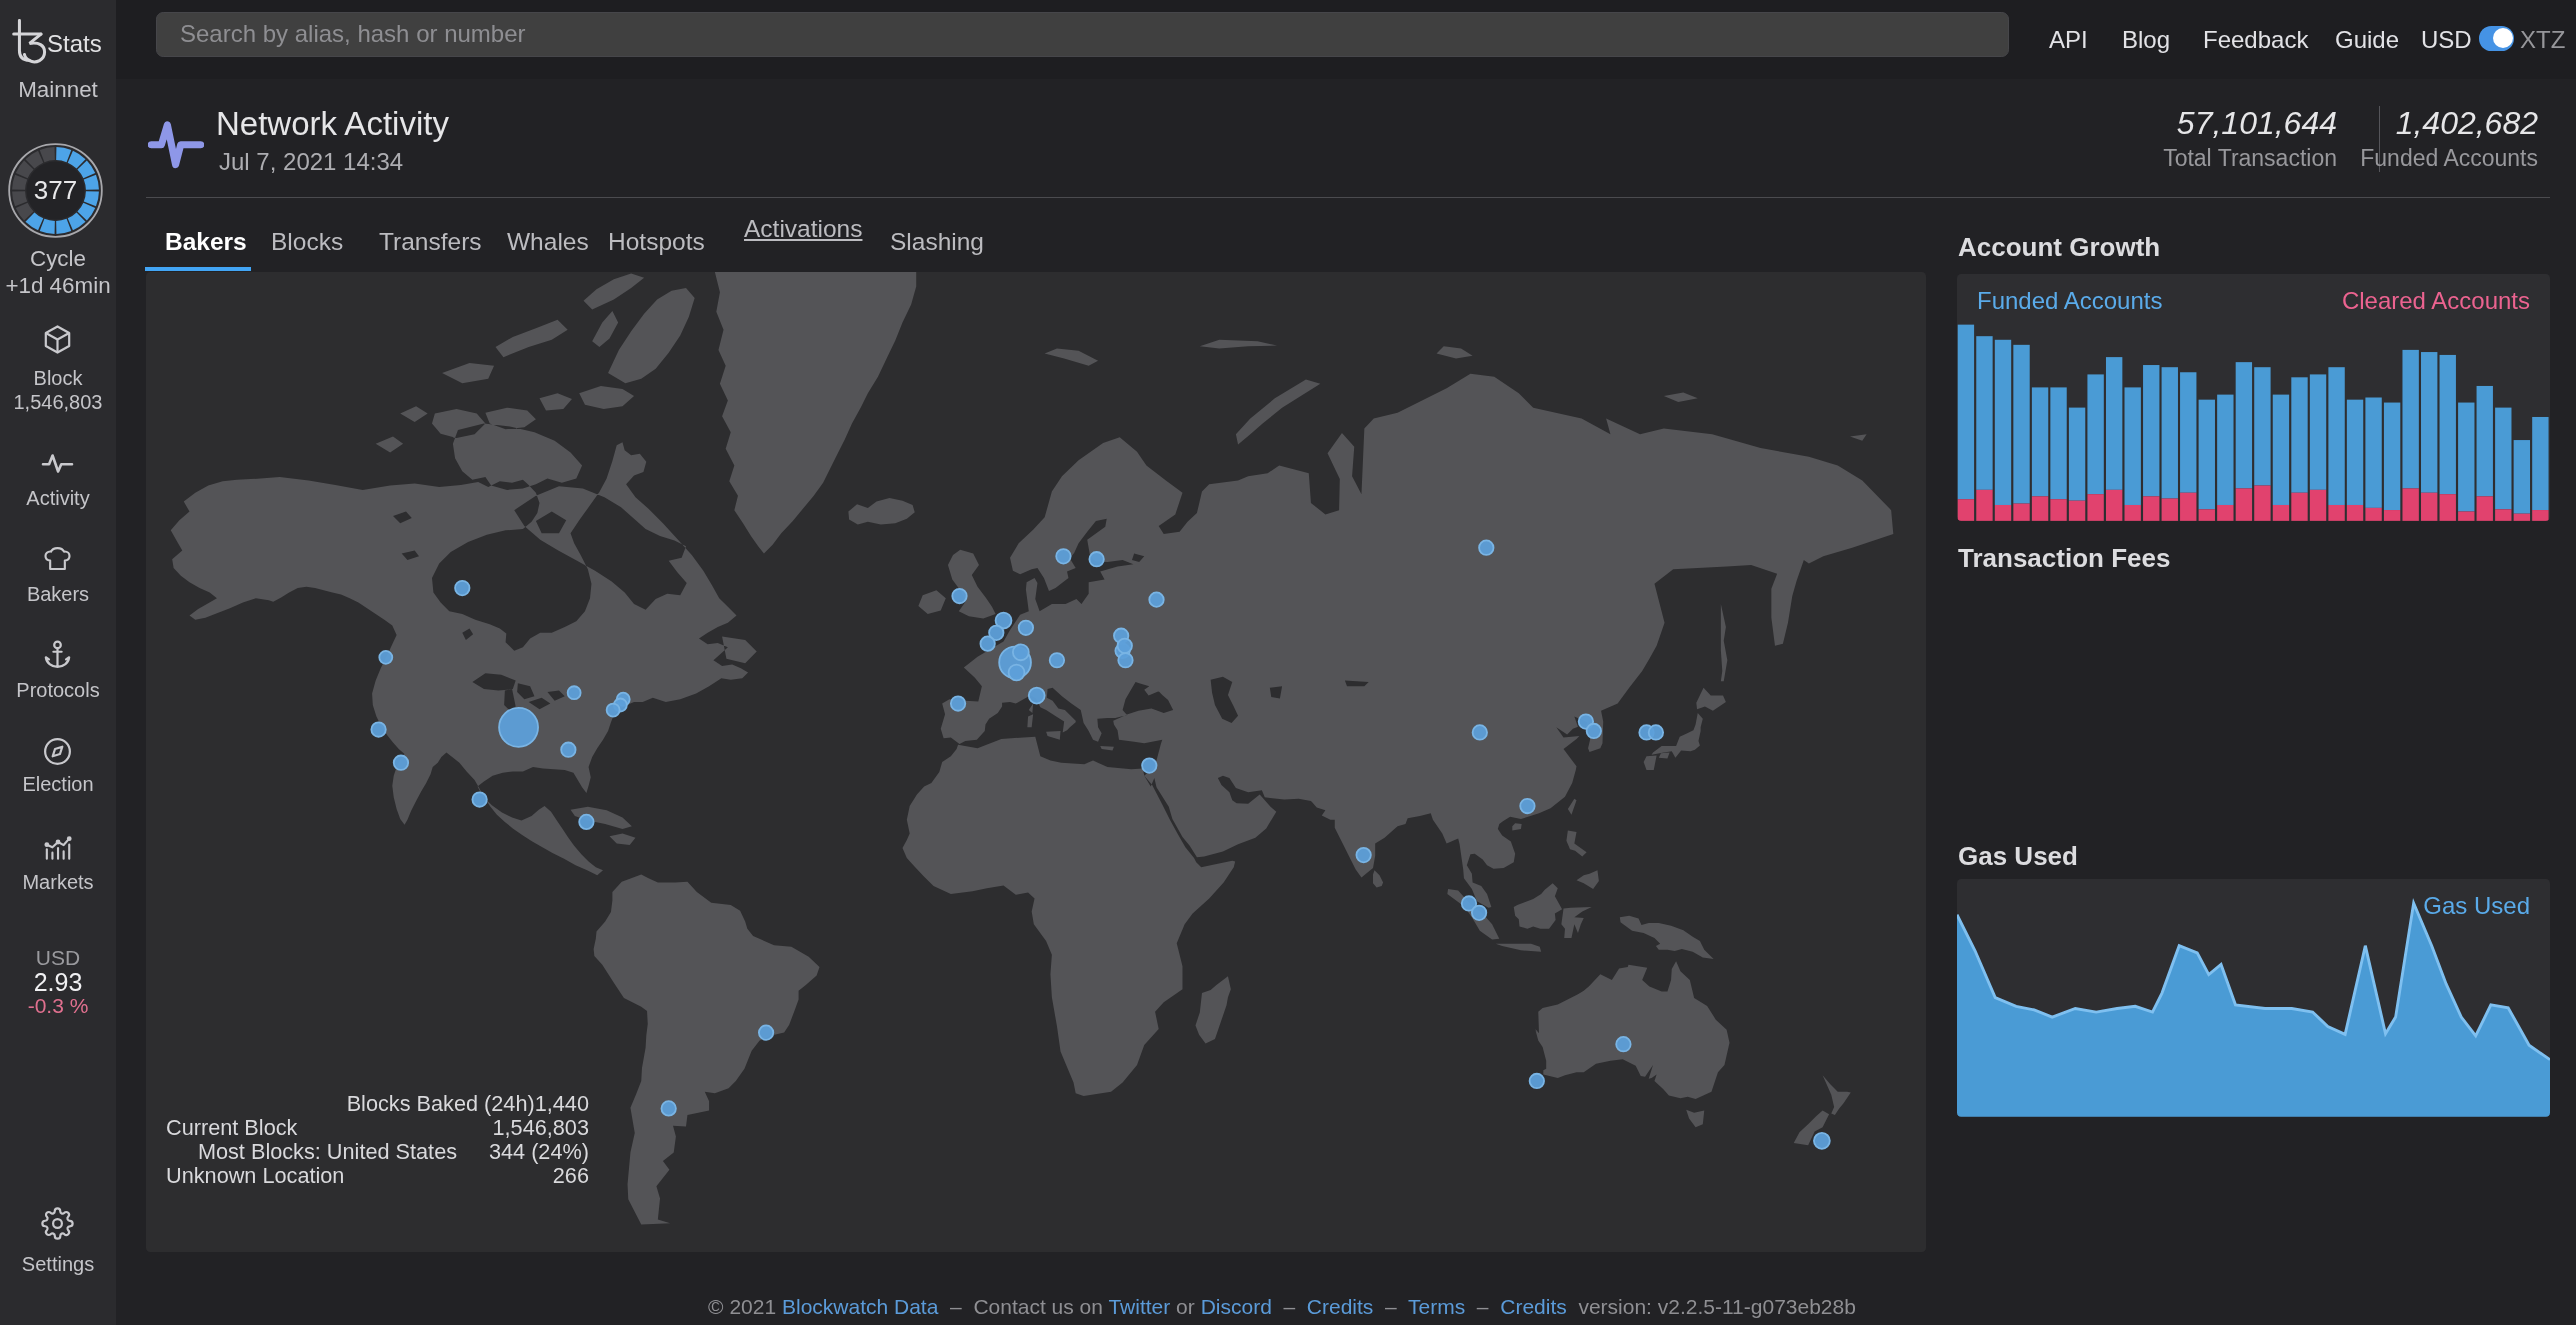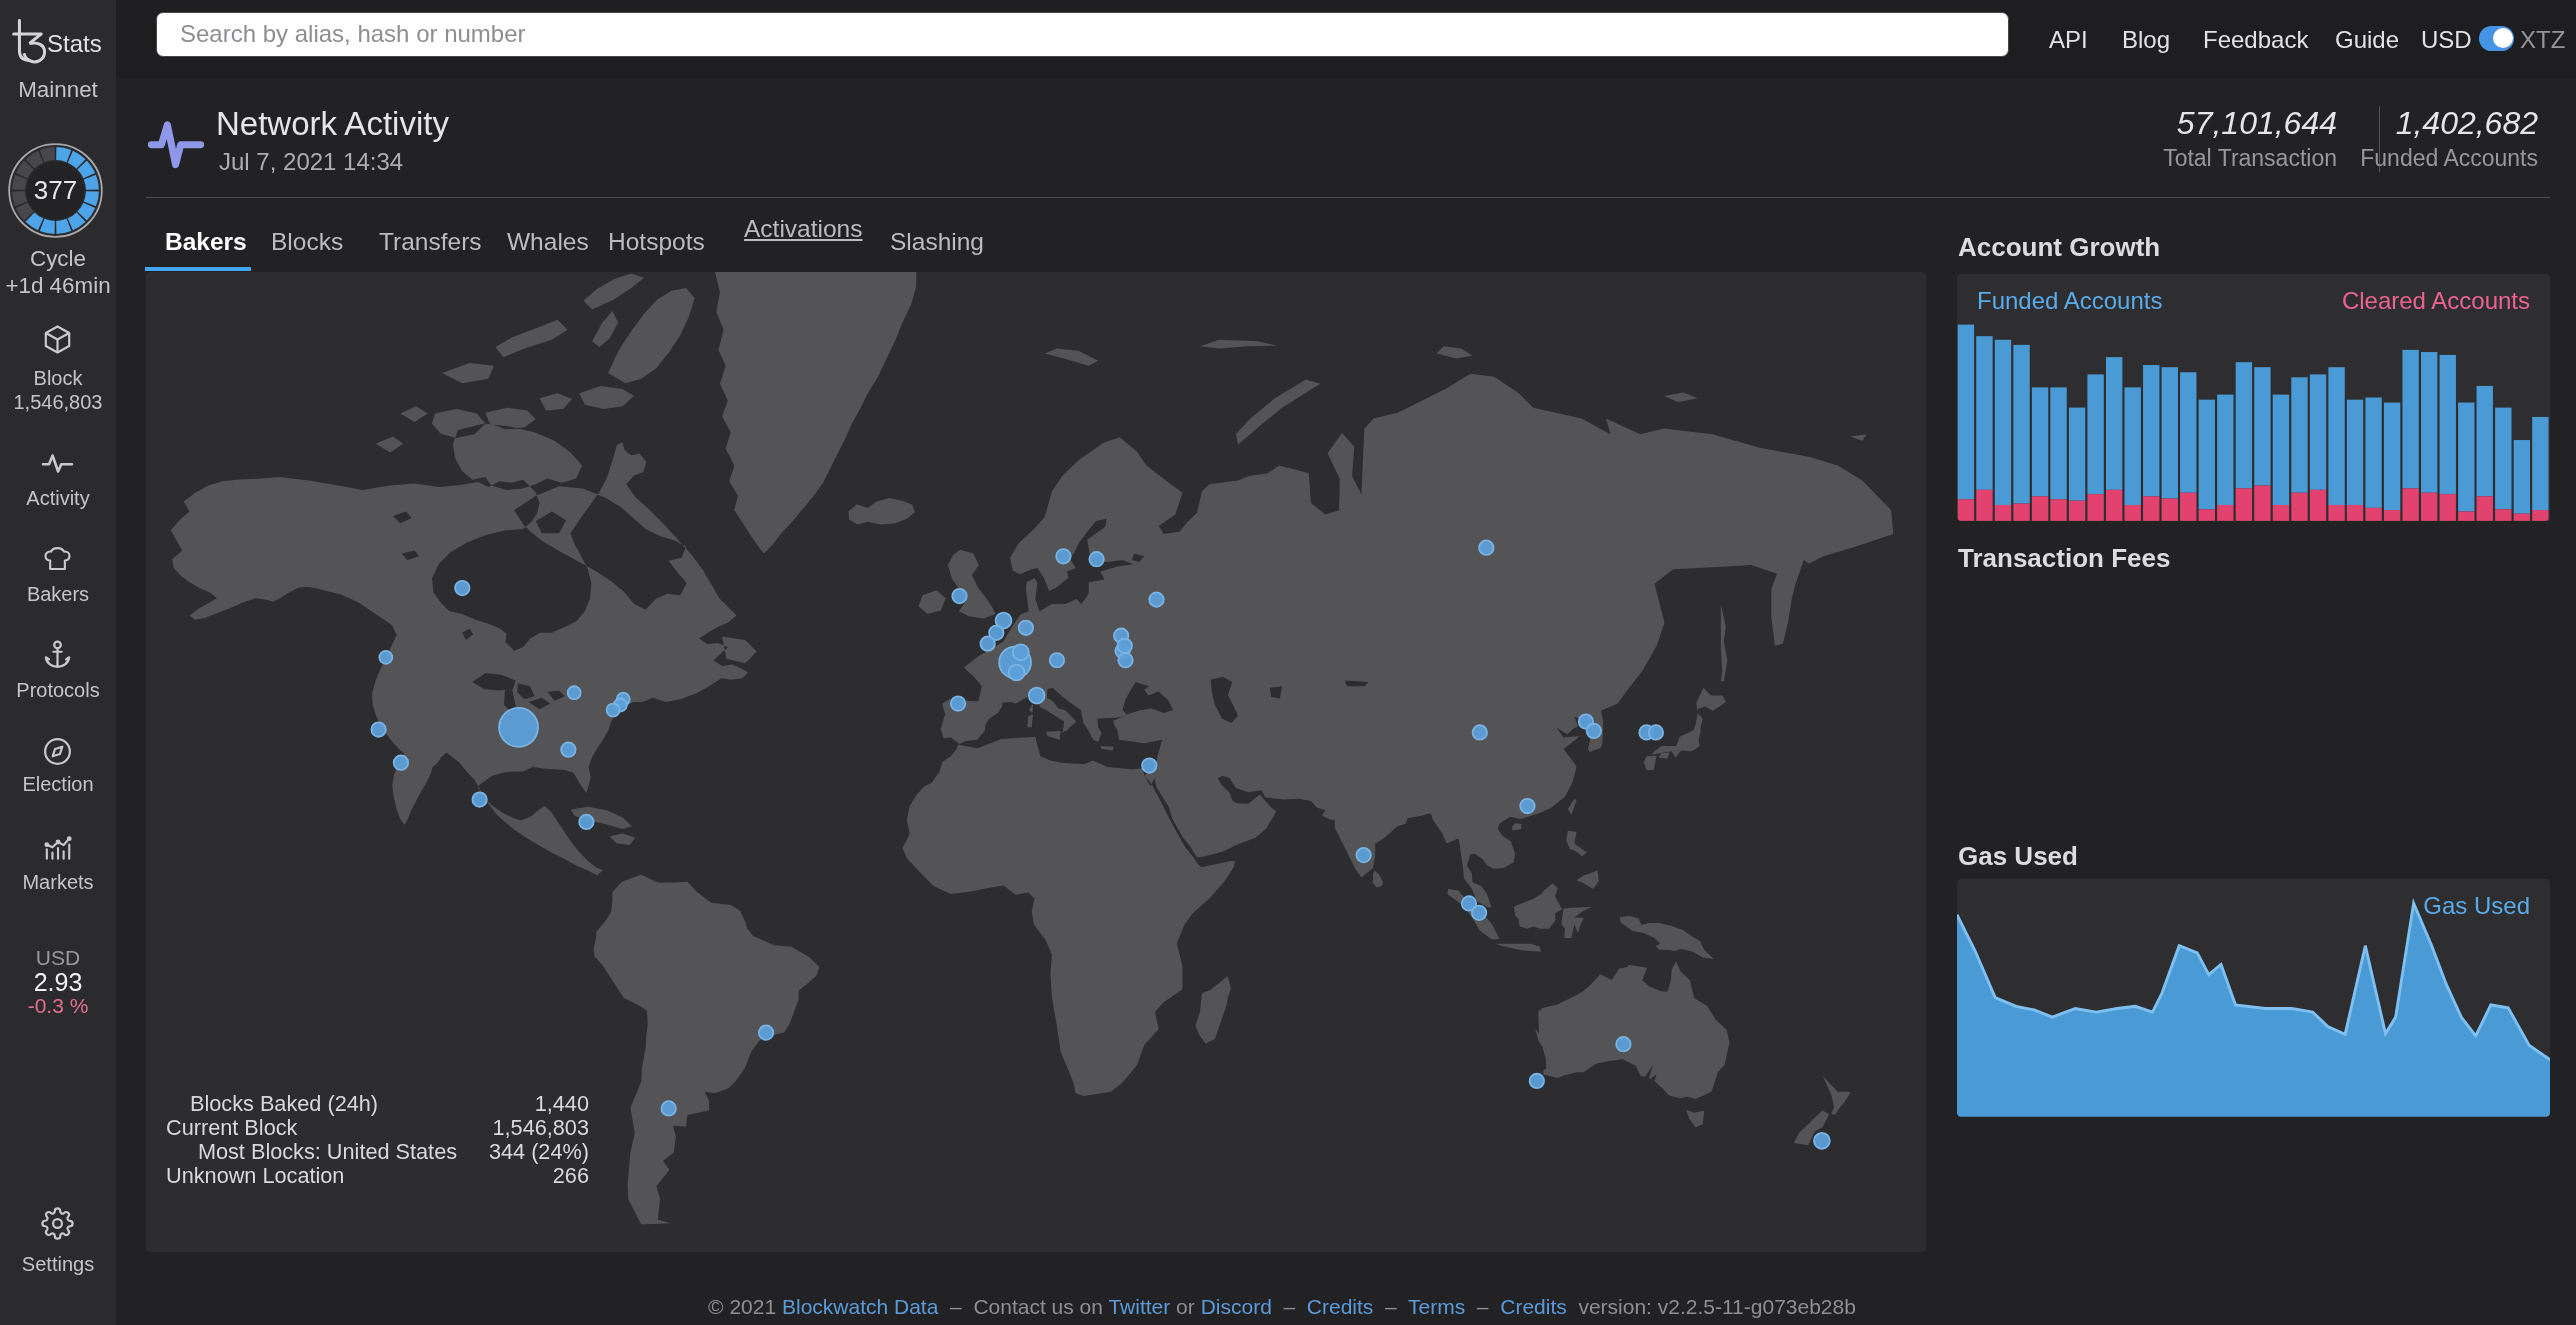--- a/index.html
+++ b/index.html
@@ -1,18 +1,18 @@
 <!DOCTYPE html>
 <html style="font-size:11.6px"><head><meta charset="utf-8"><title>TzStats</title><style>
 * { margin:0; padding:0; box-sizing:border-box; }
 html,body { width:2576px; height:1326px; background:#222225; font-family:"Liberation Sans",sans-serif; overflow:hidden; position:relative; }
 .abs { position:absolute; }
 #topbar { left:116px; top:0; width:2460px; height:79px; background:#1e1e21; }
 #sidebar { left:0; top:0; width:116px; height:1326px; background:#2b2b2e; z-index:5; text-align:center; color:#c5c5c9; }
-#search { left:40px; top:12.3px; width:1853px; height:45px; background:#ffffff; border:1.4px solid #46464a; border-radius:7.2px; color:#8e8e92; font-size:24px; line-height:42px; padding-left:23px; }
+#search { left:40px; top:12.3px; width:1853px; height:45px; background:#404040; border:1.4px solid #46464a; border-radius:7.2px; color:#8e8e92; font-size:24px; line-height:42px; padding-left:23px; }
 .nav { top:0; height:79px; line-height:79px; font-size:24px; color:#e2e2e6; }
 #main { left:116px; top:79px; width:2460px; height:1246px; background:#222225; }
 .panel { background:#2e2e31; border-radius:4.3px; }
 #map { left:30px; top:193px; width:1780px; height:980px; overflow:hidden; background:#2d2d2f; }
 .h1 { font-size:33px; color:#e6e6e8; font-weight:500; }
 .sub { font-size:24px; color:#adadb1; }
 .statnum { font-size:32px; color:#e6e6e8; text-align:right;font-style:italic; }
 .statlab { font-size:23px; color:#98989c; text-align:right; }
 .tab { font-size:24.5px; color:#bcbcc0; }
 .tab.on { color:#fff; font-weight:700; }
@@ -181,21 +181,21 @@
         <circle cx="1995" cy="623" r="10" fill="#5d9fd9" stroke="#79b4e4" stroke-width="2.5" fill-opacity="0.95"></circle>
         <circle cx="2006" cy="636" r="10" fill="#5d9fd9" stroke="#79b4e4" stroke-width="2.5" fill-opacity="0.95"></circle>
         <circle cx="2079" cy="638" r="10" fill="#5d9fd9" stroke="#79b4e4" stroke-width="2.5" fill-opacity="0.95"></circle>
         <circle cx="2092" cy="638" r="10" fill="#5d9fd9" stroke="#79b4e4" stroke-width="2.5" fill-opacity="0.95"></circle>
         <circle cx="2047" cy="1070" r="10" fill="#5d9fd9" stroke="#79b4e4" stroke-width="2.5" fill-opacity="0.95"></circle>
         <circle cx="1927" cy="1121" r="10" fill="#5d9fd9" stroke="#79b4e4" stroke-width="2.5" fill-opacity="0.95"></circle>
         <circle cx="2322" cy="1204" r="11" fill="#5d9fd9" stroke="#79b4e4" stroke-width="2.5" fill-opacity="0.95"></circle>
     </svg>
     <div class="abs" style="left:20px; top:820px; width:423px;">
       <div class="mapstats" style="display:flex;">
-          <span style="flex:1;text-align:left;margin-left:24px;">Blocks Baked (24h)</span>
+          <span style="flex:1;text-align:right;">Blocks Baked (24h)</span>
           <span>1,440</span>
         </div>
       <div class="mapstats" style="display:flex;gap:37px;">
           <span style="flex:1;text-align:left;">Current Block</span>
           <span>1,546,803</span>
         </div>
       <div class="mapstats" style="display:flex;">
           <span style="flex:1;text-align:center;">Most Blocks: United States</span>
           <span>344 (24%)</span>
         </div>

